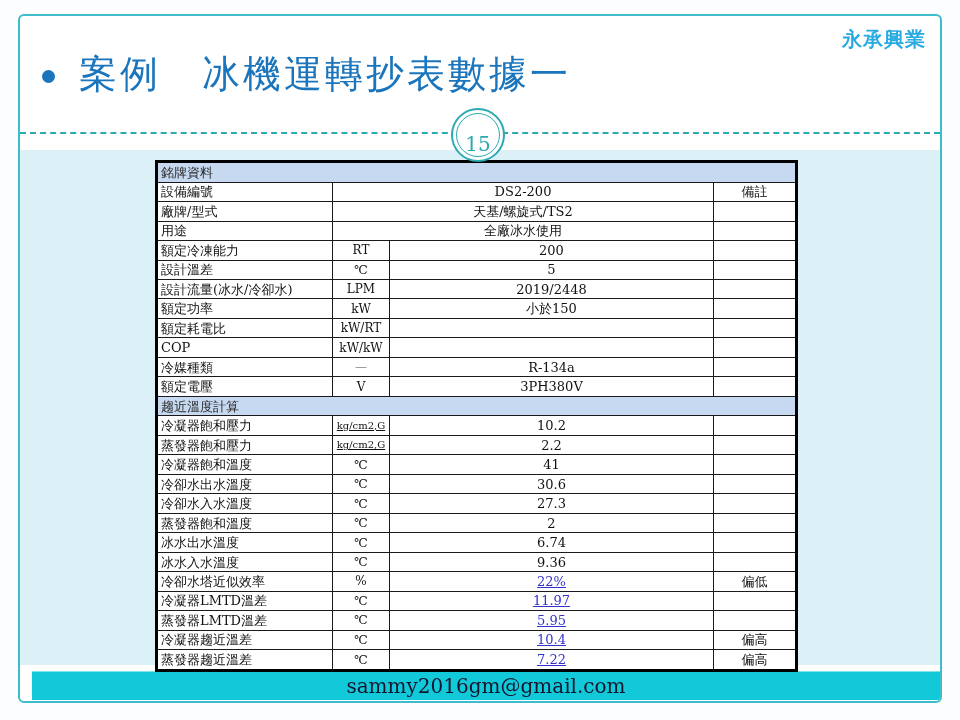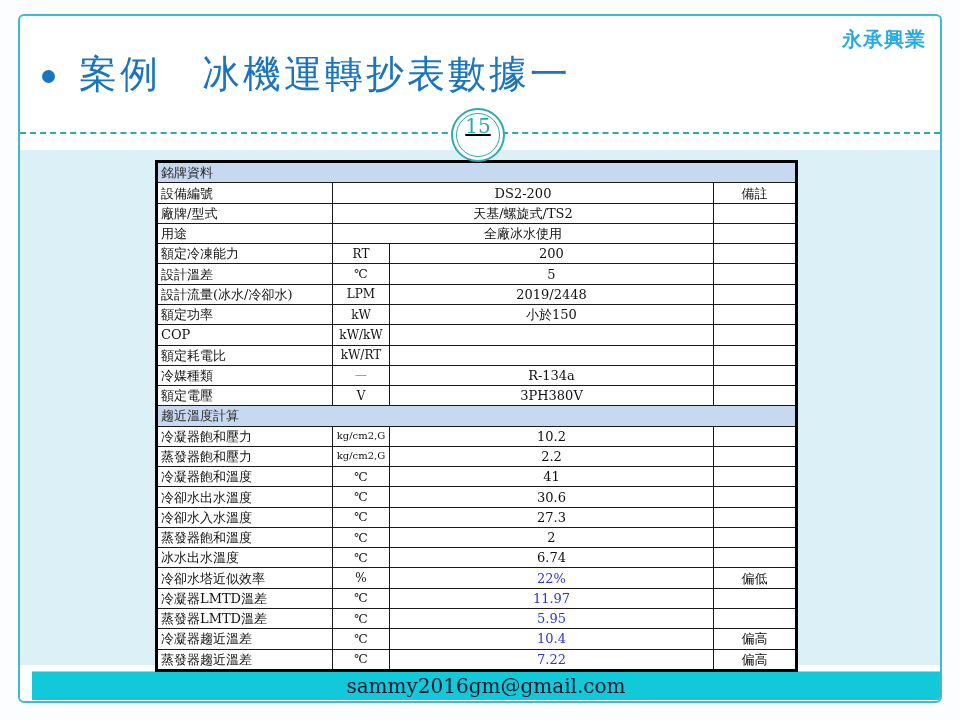--- a/index.html
+++ b/index.html
@@ -36,21 +36,21 @@
     border-top:2px dashed var(--circle-teal,#2baab1);
   }
   .page-circle{
     position:absolute;left:431px;top:92px;width:50px;height:50px;
     background:#ffffff;border:2px solid var(--circle-teal,#2baab1);
     border-radius:50%;display:flex;align-items:center;justify-content:center;
     z-index:3;
   }
   .page-circle-inner{
     width:42px;height:42px;border:1px solid var(--circle-teal,#2baab1);
-    border-radius:50%;display:flex;align-items:flex-start;justify-content:center;text-decoration:underline;
+    border-radius:50%;display:flex;align-items:flex-end;justify-content:center;
   }
   .page-number{
     font-family:"DejaVu Serif","Liberation Serif",serif;
     font-size:20px;color:var(--circle-teal,#2baab1);
   }
   .content-bg{
     position:absolute;left:0;right:0;top:134px;height:515px;
     background:var(--content-bg,#dbf1f7);
   }
   .table-wrap{
@@ -65,24 +65,24 @@
   table.meter-table td{
     border:1px solid #1a1a1a;padding:0 3px;overflow:hidden;white-space:nowrap;
     height:17px;line-height:1;
   }
   td.sec{
     background:var(--section-header-bg,#c6d9f1);
     color:#2b2b2b;text-align:left;padding-left:5px;font-size:13px;
   }
   td.lbl{text-align:left;padding-left:4px;}
   td.unit{text-align:center;font-size:12px;}
-  td.unit.small{font-size:10px;}
+  td.unit.small{font-size:10px;text-decoration:underline;}
   td.unit.muted{color:#909090;}
   td.val{text-align:center;}
-  td.val.blue{color:var(--value-blue,#3333cc);}
+  td.val.blue{color:var(--value-blue,#3333cc);text-decoration:underline;}
   td.rmk{text-align:center;}
   .footer-bar{
     position:absolute;left:0;right:0;bottom:1px;height:28px;
     background:var(--footer-bg,#12c9d9);
     display:flex;align-items:center;justify-content:center;
     border-top:1px solid #7fe4ec;
     margin-left:12px;
   }
   .footer-email{
     font-family:"DejaVu Serif","Liberation Serif",serif;
@@ -156,32 +156,32 @@
             <td class="val">2019/2448</td>
             <td class="rmk"></td>
           </tr>
           <tr>
             <td class="lbl">額定功率</td>
             <td class="unit">kW</td>
             <td class="val">小於150</td>
             <td class="rmk"></td>
           </tr>
           <tr>
+            <td class="lbl">額定耗電比</td>
+            <td class="unit">kW/RT</td>
+            <td class="val"></td>
+            <td class="rmk"></td>
+          </tr>
+          <tr>
             <td class="lbl">COP</td>
             <td class="unit">kW/kW</td>
             <td class="val"></td>
             <td class="rmk"></td>
           </tr>
           <tr>
-            <td class="lbl">額定耗電比</td>
-            <td class="unit">kW/RT</td>
-            <td class="val"></td>
-            <td class="rmk"></td>
-          </tr>
-          <tr>
             <td class="lbl">冷媒種類</td>
             <td class="unit muted">—</td>
             <td class="val">R-134a</td>
             <td class="rmk"></td>
           </tr>
           <tr>
             <td class="lbl">額定電壓</td>
             <td class="unit">V</td>
             <td class="val">3PH380V</td>
             <td class="rmk"></td>
@@ -222,20 +222,26 @@
           <tr>
             <td class="lbl">蒸發器飽和溫度</td>
             <td class="unit">℃</td>
             <td class="val">2</td>
             <td class="rmk"></td>
           </tr>
           <tr>
             <td class="lbl">冰水出水溫度</td>
             <td class="unit">℃</td>
             <td class="val">6.74</td>
+            <td class="rmk"></td>
+          </tr>
+          <tr>
+            <td class="lbl">冰水入水溫度</td>
+            <td class="unit">℃</td>
+            <td class="val">9.36</td>
             <td class="rmk"></td>
           </tr>
           <tr>
             <td class="lbl">冷卻水塔近似效率</td>
             <td class="unit">%</td>
             <td class="val blue">22%</td>
             <td class="rmk">偏低</td>
           </tr>
           <tr>
             <td class="lbl">冷凝器LMTD溫差</td>

